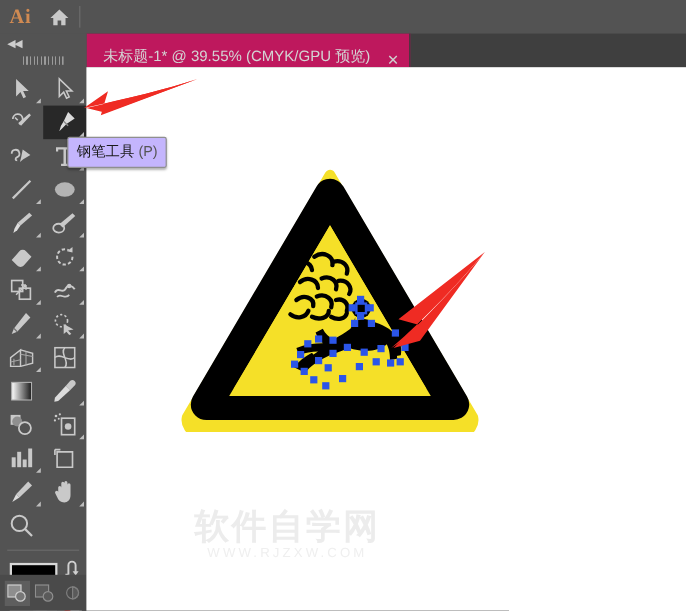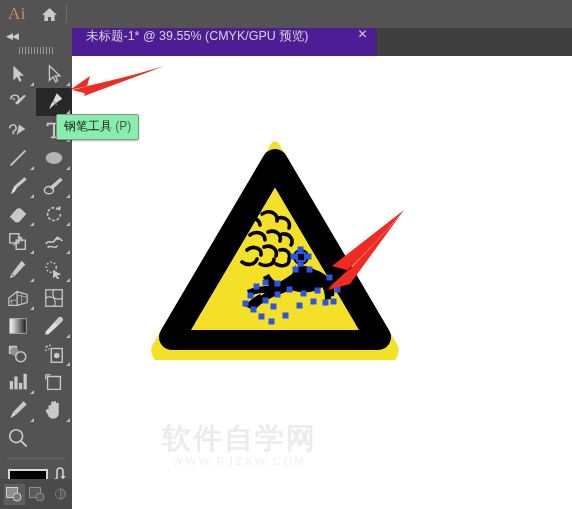--- a/index.html
+++ b/index.html
@@ -12,21 +12,21 @@
   #app { position: relative; width: 572px; height: 509px; }
 
   
   .menubar {
     position: absolute; left: 0; top: 0; width: 572px; height: 28px;
     background: #535353;
     display: flex; align-items: center;
   }
   .ai-logo {
     width: 34px; text-align: center;
-    color: #d08a52; font-size: 17px; font-weight: 400;
+    color: #d08a52; font-size: 17px; font-weight: 700;
     letter-spacing: 0.5px; font-family: "Liberation Serif", serif;
   }
   .home-icon {
     width: 30px; display: flex; align-items: center; justify-content: center;
   }
   .menu-divider {
     width: 1px; height: 18px; background: #6d6d6d; margin: 0 6px 0 2px;
   }
   .menu-items { display: flex; align-items: center; }
   .menu-item {
@@ -34,24 +34,23 @@
     white-space: nowrap; cursor: default;
   }
 
   
   .tabbar {
     position: absolute; left: 72px; top: 28px; width: 500px; height: 28px;
     background: #3f3f3f;
   }
   .tab {
     position: absolute; left: 0; top: 0; height: 28px;
-    background: #4c1d95;
-    display: flex; align-items: flex-start; padding: 0 8px 0 14px;
+    background: #be185d;
+    display: flex; align-items: flex-end; padding: 0 8px 0 14px;
     border-right: 1px solid #3a3a3a;
-    gap: 35px;
   }
   .tab-title { color: #d4d4d4; font-size: 12.5px; white-space: nowrap; }
   .tab-close {
     color: #cfcfcf; font-size: 12px; margin-left: 14px;
     line-height: 1; cursor: pointer;
   }
 
   
   .toolbar-panel {
     position: absolute; left: 0; top: 28px; width: 72px; height: 481px;
@@ -147,21 +146,21 @@
     font-size: 11px; color: #efefef; letter-spacing: 2.6px;
     margin-top: 2px; font-family: "Liberation Sans", sans-serif;
   }
 
   
   .arrow-svg { position: absolute; pointer-events: none; }
 
   
   .tooltip {
     position: absolute; left: 56px; top: 114px;
-    background: #86efac; border: 1px solid #8f8f8f;
+    background: #c4b5fd; border: 1px solid #8f8f8f;
     border-radius: 2px;
     padding: 3px 7px 4px 7px;
     font-size: 12px; color: #1a1a1a; white-space: nowrap;
     box-shadow: 0 1px 2px rgba(0,0,0,.3);
     z-index: 40;
   }
   .tooltip .shortcut { color: #555; }
 </style>
 </head>
 <body>

